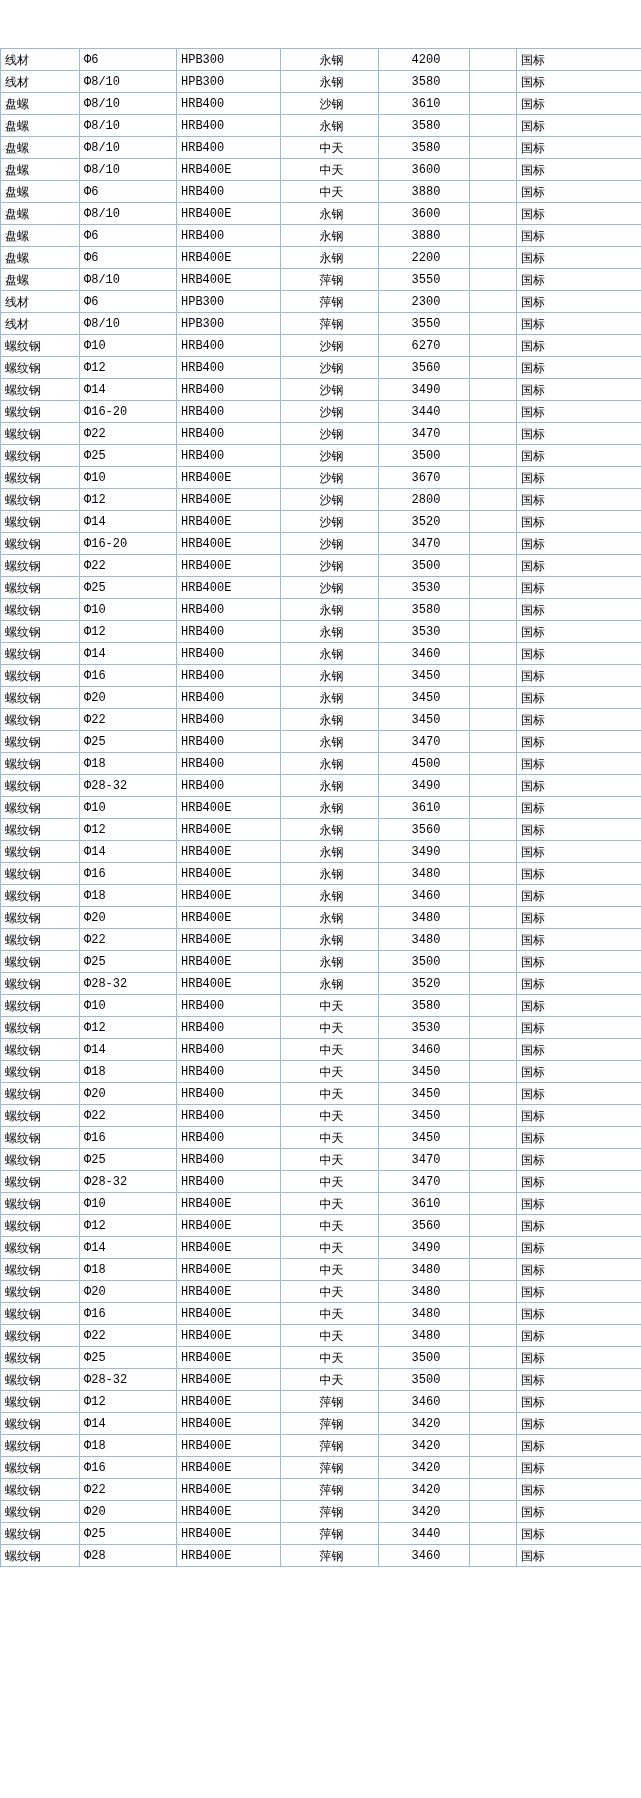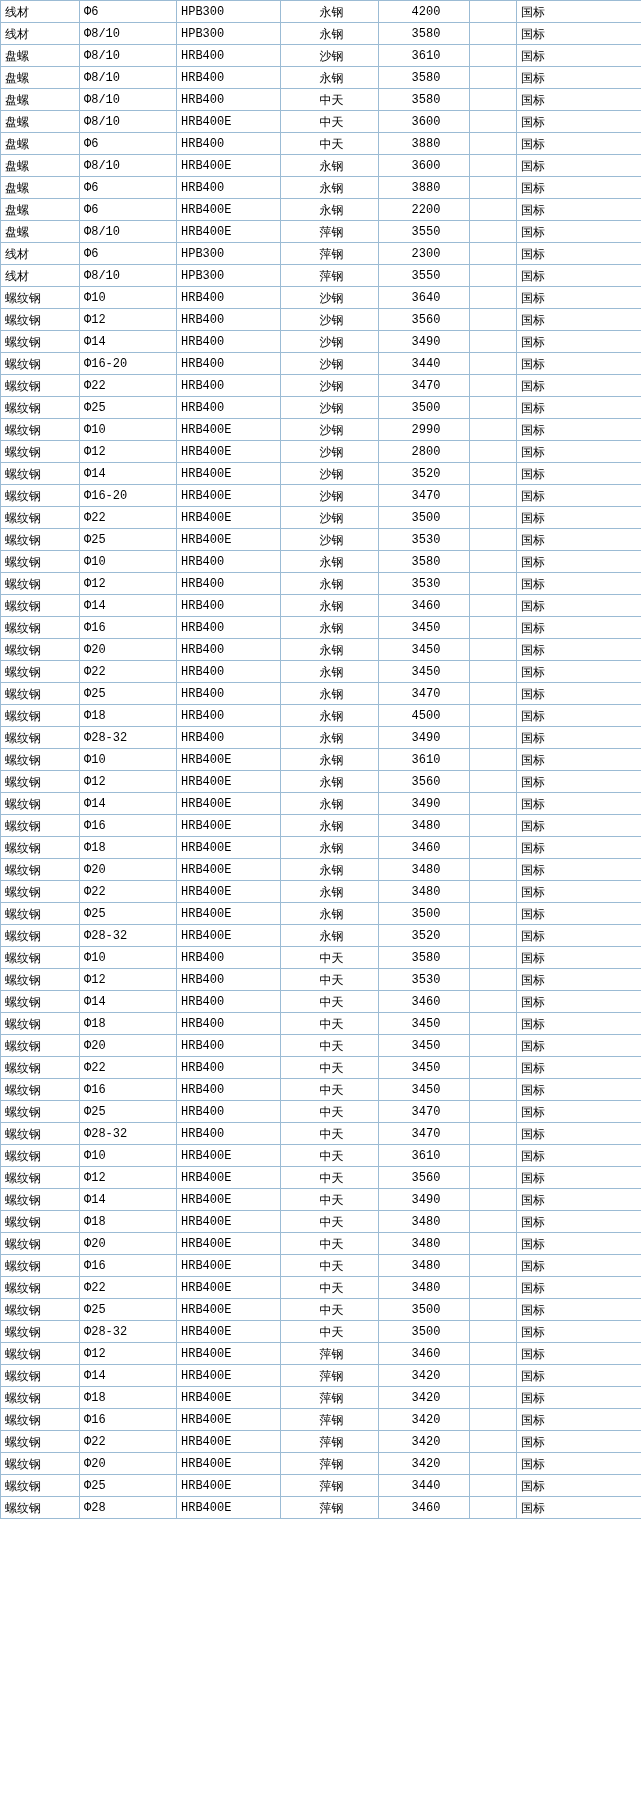--- a/index.html
+++ b/index.html
@@ -8,20 +8,21 @@
     background: #ffffff;
   }
   body {
     font-family: "Liberation Sans", "DejaVu Sans", sans-serif;
     width: 641px;
   }
   table.price-table {
     border-collapse: collapse;
     width: 641px;
     table-layout: fixed;
+    margin-top: 48px;
   }
   table.price-table td {
     border: 1px solid #9bbbd4;
     height: 21px;
     padding: 0 0 0 4px;
     font-size: 12px;
     color: #000000;
     vertical-align: middle;
     line-height: 20px;
     overflow: hidden;
@@ -173,21 +174,21 @@
         <td class="mill">萍钢</td>
         <td class="price">3550</td>
         <td class="blank"></td>
         <td class="std">国标</td>
       </tr>
       <tr>
         <td class="name">螺纹钢</td>
         <td class="spec">Φ10</td>
         <td class="grade">HRB400</td>
         <td class="mill">沙钢</td>
-        <td class="price">3640</td>
+        <td class="price">6270</td>
         <td class="blank"></td>
         <td class="std">国标</td>
       </tr>
       <tr>
         <td class="name">螺纹钢</td>
         <td class="spec">Φ12</td>
         <td class="grade">HRB400</td>
         <td class="mill">沙钢</td>
         <td class="price">3560</td>
         <td class="blank"></td>
@@ -227,21 +228,21 @@
         <td class="mill">沙钢</td>
         <td class="price">3500</td>
         <td class="blank"></td>
         <td class="std">国标</td>
       </tr>
       <tr>
         <td class="name">螺纹钢</td>
         <td class="spec">Φ10</td>
         <td class="grade">HRB400E</td>
         <td class="mill">沙钢</td>
-        <td class="price">2990</td>
+        <td class="price">3670</td>
         <td class="blank"></td>
         <td class="std">国标</td>
       </tr>
       <tr>
         <td class="name">螺纹钢</td>
         <td class="spec">Φ12</td>
         <td class="grade">HRB400E</td>
         <td class="mill">沙钢</td>
         <td class="price">2800</td>
         <td class="blank"></td>

